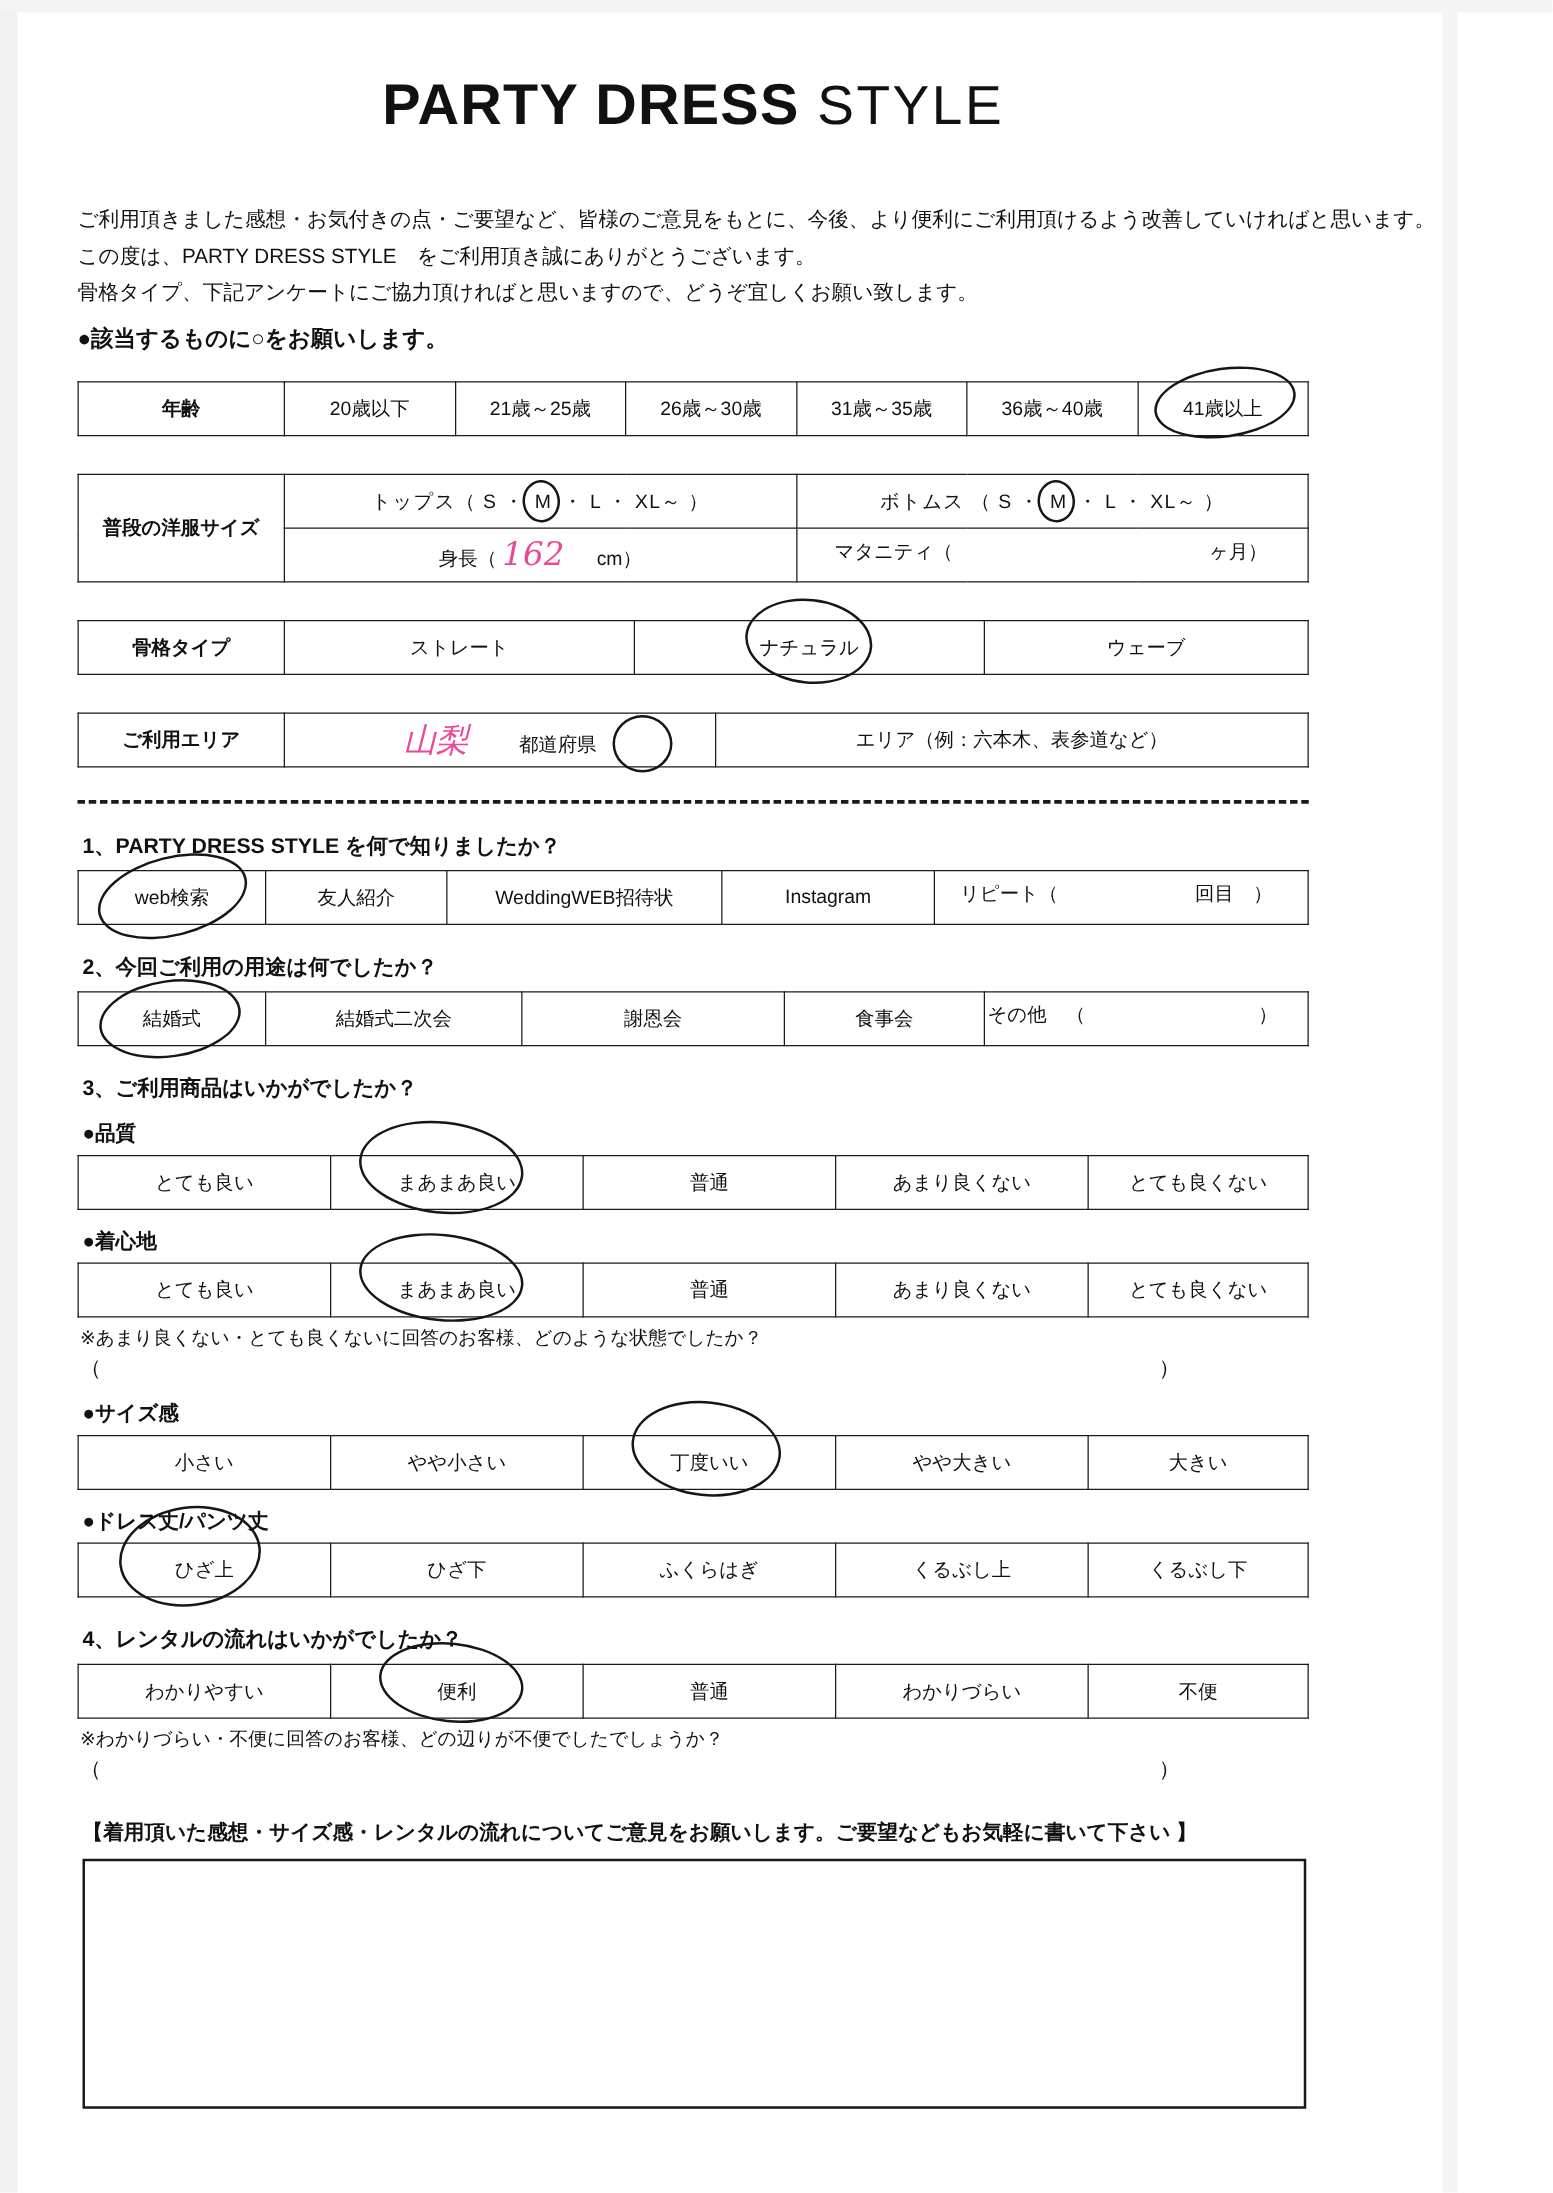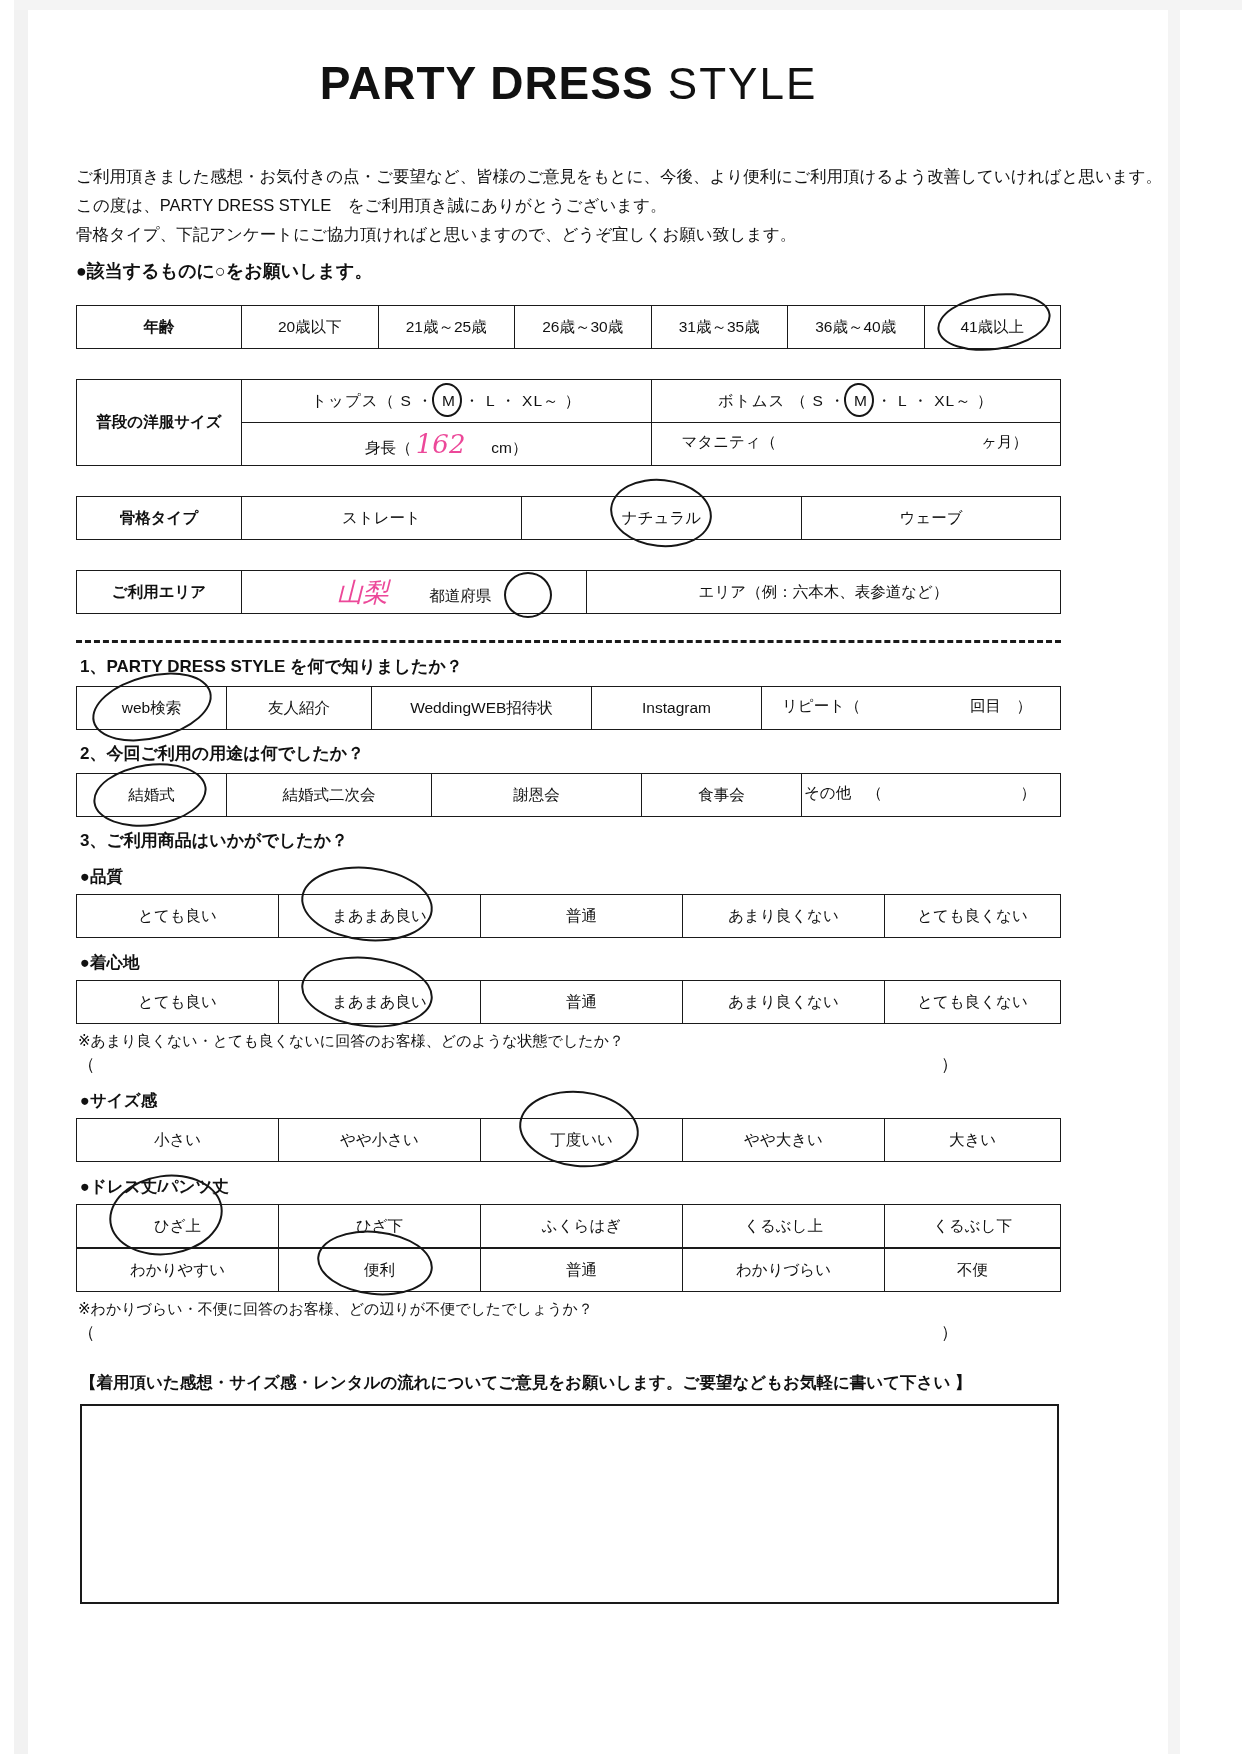--- a/index.html
+++ b/index.html
@@ -10,21 +10,21 @@
   body {
     width: 1242px;
     height: 1754px;
     position: relative;
     font-family: "Liberation Sans", "DejaVu Sans", sans-serif;
     color: #111111;
     overflow: hidden;
   }
   .page {
     position: absolute;
-    left: 14px; top: 0;
+    left: 0; top: 0;
     width: 1166px;
     height: 1754px;
     box-sizing: border-box;
   }
   
   .scan-edge-left {
     position: absolute; left: 0; top: 0; width: 14px; height: 1754px;
     background: #f2f2f2;
   }
   .scan-edge-right {
@@ -133,21 +133,21 @@
   }
 
   
   .dashed {
     border-top: 3px dashed #1a1a1a;
     margin: 26px 0 0 0;
     height: 0;
   }
 
   .qhead {
-    margin: 12px 0 8px 4px;
+    margin: 22px 0 8px 4px;
     font-size: 17px;
     font-weight: bold;
   }
 
   .subhead {
     margin: 14px 0 6px 4px;
     font-size: 16.5px;
     font-weight: bold;
   }
 
@@ -392,20 +392,21 @@
           <span class="circ tilt" style="left:32px; top:-30px; width:110px; height:76px;"></span>
         </td>
         <td style="width:197px">ひざ下</td>
         <td style="width:197px">ふくらはぎ</td>
         <td style="width:197px">くるぶし上</td>
         <td>くるぶし下</td>
       </tr>
     </tbody>
       </table>
 
+    <div class="qhead">4、レンタルの流れはいかがでしたか？</div>
     <table class="f">
       <tbody>
           <tr>
         <td style="width:197px">わかりやすい</td>
         <td style="width:197px">
           <span>便利</span>
           <span class="circ tilt2" style="left:38px; top:-18px; width:112px; height:60px;"></span>
         </td>
         <td style="width:197px">普通</td>
         <td style="width:197px">わかりづらい</td>

